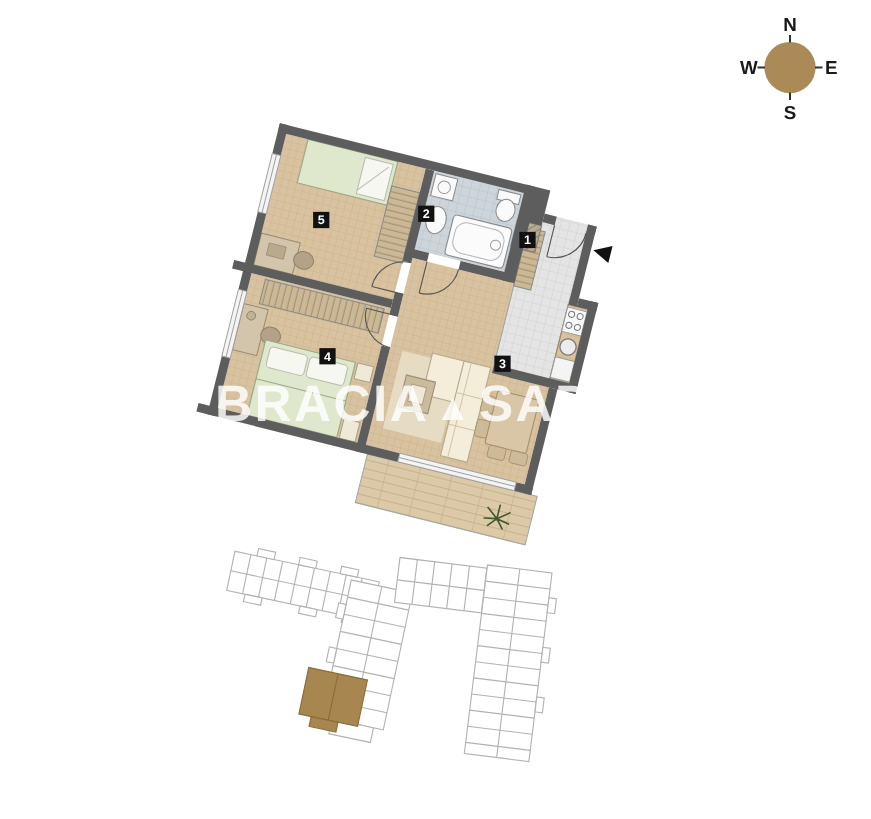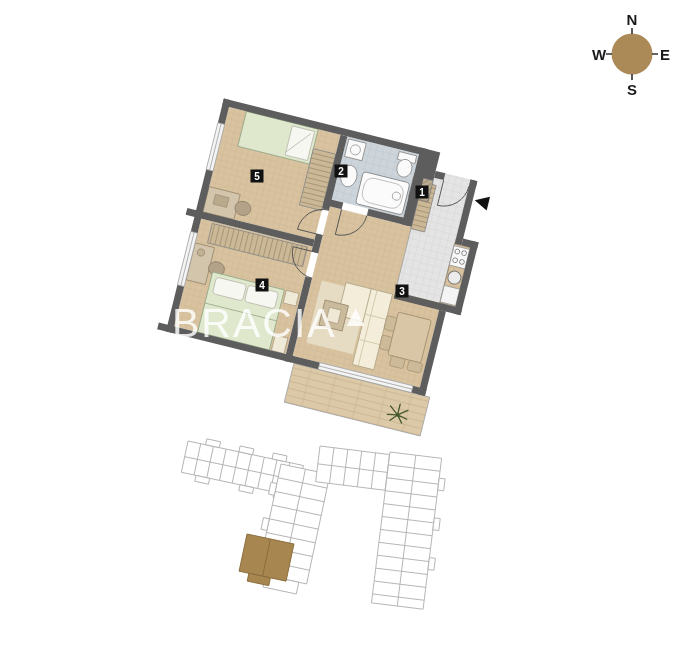--- a/index.html
+++ b/index.html
@@ -1,21 +1,21 @@
 <!DOCTYPE html>
 <html><head>
 <meta charset="utf-8">
 <style>
   html,body{margin:0;padding:0;background:#ffffff;}
   #page{position:relative;width:697px;height:655px;background:#ffffff;overflow:hidden;
         font-family:"Liberation Sans",sans-serif;}
   #plan-svg{position:absolute;left:0;top:0;}
-  #watermark{position:absolute;left:172px;top:303px;display:flex;align-items:flex-start;
+  #watermark{position:absolute;left:172px;top:303px;display:flex;align-items:flex-end;
              white-space:nowrap;pointer-events:none;color:rgba(255,255,255,0.82);
-             font-weight:normal;letter-spacing:2px;font-size:41px;line-height:1;}
+             font-weight:bold;letter-spacing:2px;font-size:41px;line-height:1;}
   #watermark .logo{font-size:30px;margin:0 4px;transform:translateY(-2px);}
 </style>
 </head>
 <body>
 
 <div id="page">
 
 <svg id="plan-svg" width="697" height="655" viewBox="0 0 697 655">
   <defs>
     <pattern id="patTan" width="6" height="6" patternUnits="userSpaceOnUse">
@@ -245,15 +245,16 @@
       <rect x="0" y="0" width="48" height="38" fill="#a7874f" stroke="#8a6c3c"></rect>
       <path d="M24 0V38" stroke="#8a6c3c" fill="none"></path>
       <rect x="10" y="38" width="22" height="8" fill="#a7874f" stroke="#8a6c3c"></rect>
     </g>
   </g>
 </svg>
 
 <div id="watermark">
   <span>BRACIA</span>
   <span class="logo">▲</span>
+  <span>SADURSCY</span>
 </div>
 
 </div>
 
 </body></html>

